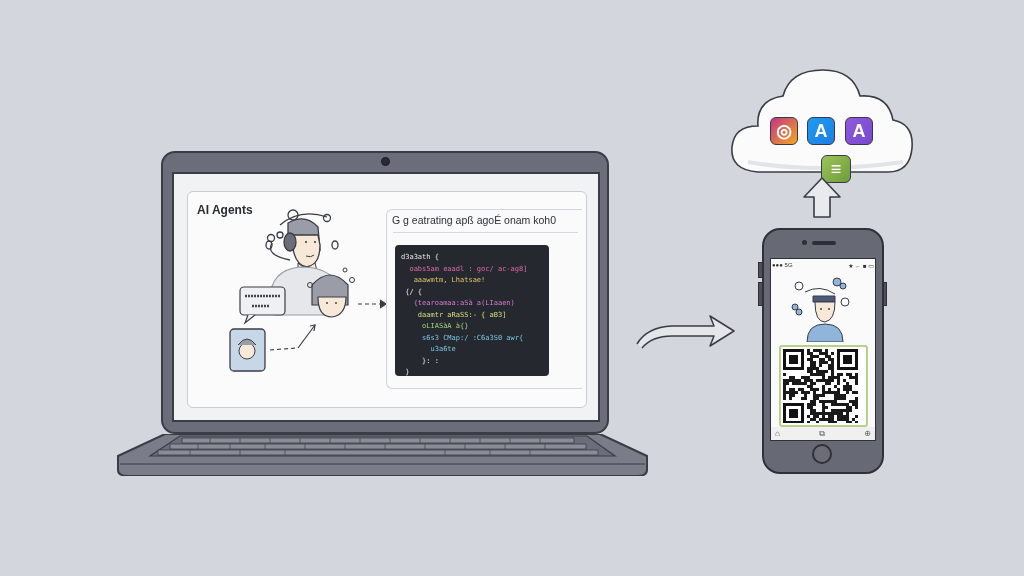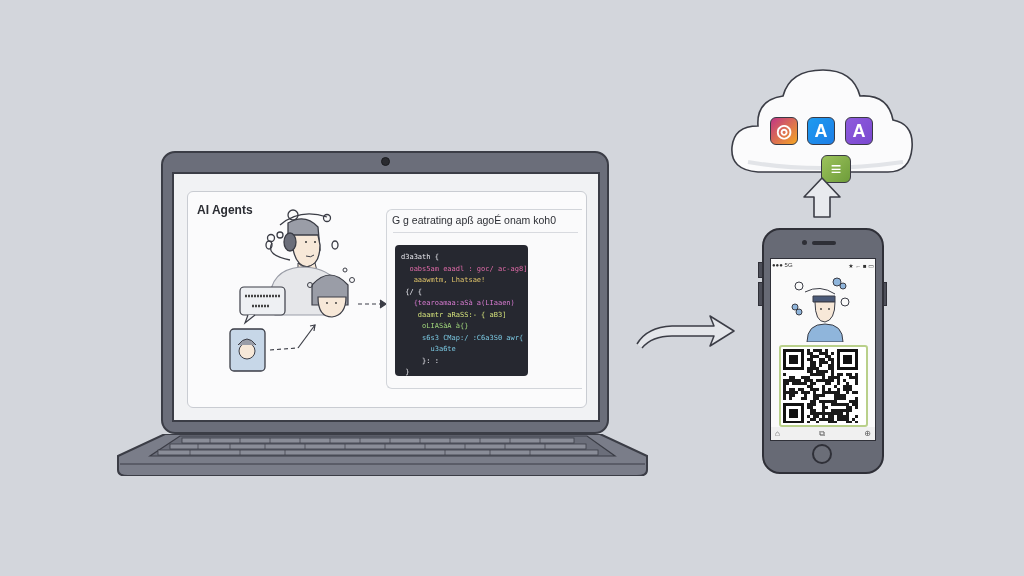--- a/index.html
+++ b/index.html
@@ -38,21 +38,21 @@
     border: 1px solid #d2d5da; border-right: none; border-radius: 6px 0 0 6px;
     background: #fafafb; box-sizing: border-box;
   }
   .code-header {
     left: 392px; top: 214px; font-size: 10.5px; color: #2d2f35; white-space: nowrap; text-align: right;
   }
   .code-header-rule {
     left: 393px; top: 232px; width: 185px; height: 1px; background: #d8dadf;
   }
   .code-block {
-    left: 395px; top: 245px; width: 133px; height: 131px;
+    left: 395px; top: 245px; width: 154px; height: 131px;
     background: #262830; border-radius: 4px;
     padding: 7px 6px; box-sizing: border-box;
     font-family: "DejaVu Sans Mono", monospace; font-size: 7px; line-height: 11.5px;
     color: #d6d8de; white-space: pre; overflow: hidden;
   }
   .code-line { display: block; }
 
   .base {
     left: 110px; top: 434px; width: 545px; height: 42px;
   }

